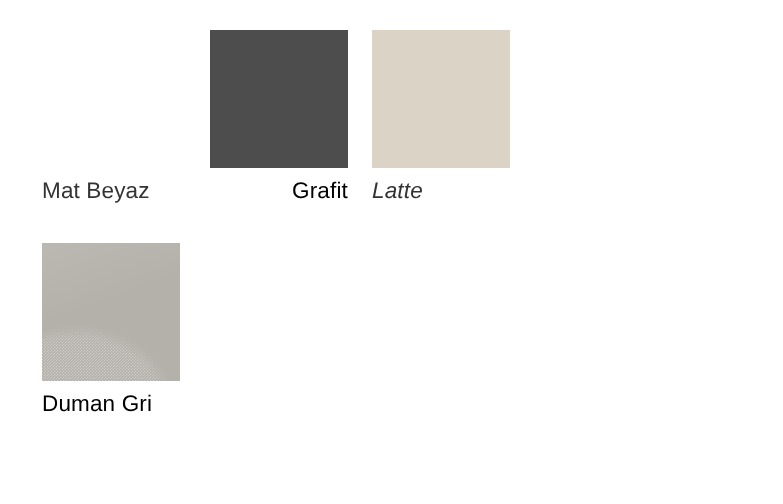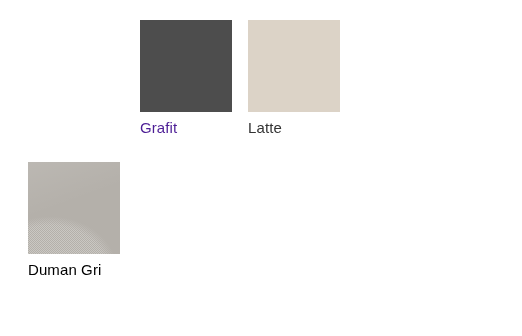--- a/index.html
+++ b/index.html
@@ -80,29 +80,33 @@
     position: absolute;
     inset: 0;
     background: linear-gradient(160deg, rgba(255,255,255,0.10) 0%, rgba(255,255,255,0.00) 45%);
   }
 </style>
 </head>
 <body style="background: rgb(255, 255, 255);">
 
 <div id="palette">
 
+  <div class="swatch-cell cell-r1 col-1">
+    <span class="swatch-chip" style="background: rgb(255, 255, 255);"></span>
+    <span class="swatch-label" style="color: rgb(51, 51, 51);">Mat Beyaz</span>
+  </div>
 
   <div class="swatch-cell cell-r1 col-2">
     <span class="swatch-chip" style="background: rgb(77, 77, 77);"></span>
-    <span class="swatch-label" style="color: #4c1d95;">Grafit</span>
+    <span class="swatch-label" style="color: #000000; text-align: right;">Grafit</span>
   </div>
 
   <div class="swatch-cell cell-r1 col-3">
     <span class="swatch-chip" style="background: rgb(220, 211, 199);"></span>
-    <span class="swatch-label" style="color: rgb(51, 51, 51);">Latte</span>
+    <span class="swatch-label" style="color: rgb(51, 51, 51); font-style: italic;">Latte</span>
   </div>
 
   <div class="swatch-cell cell-r2">
     <span class="swatch-chip chip-textured">
       <span class="tex-base" style="background: rgb(180, 176, 170);"></span>
       <span class="tex-dither"></span>
       <span class="tex-sheen"></span>
     </span>
     <span class="swatch-label" style="color: #000000;">Duman Gri</span>
   </div>

